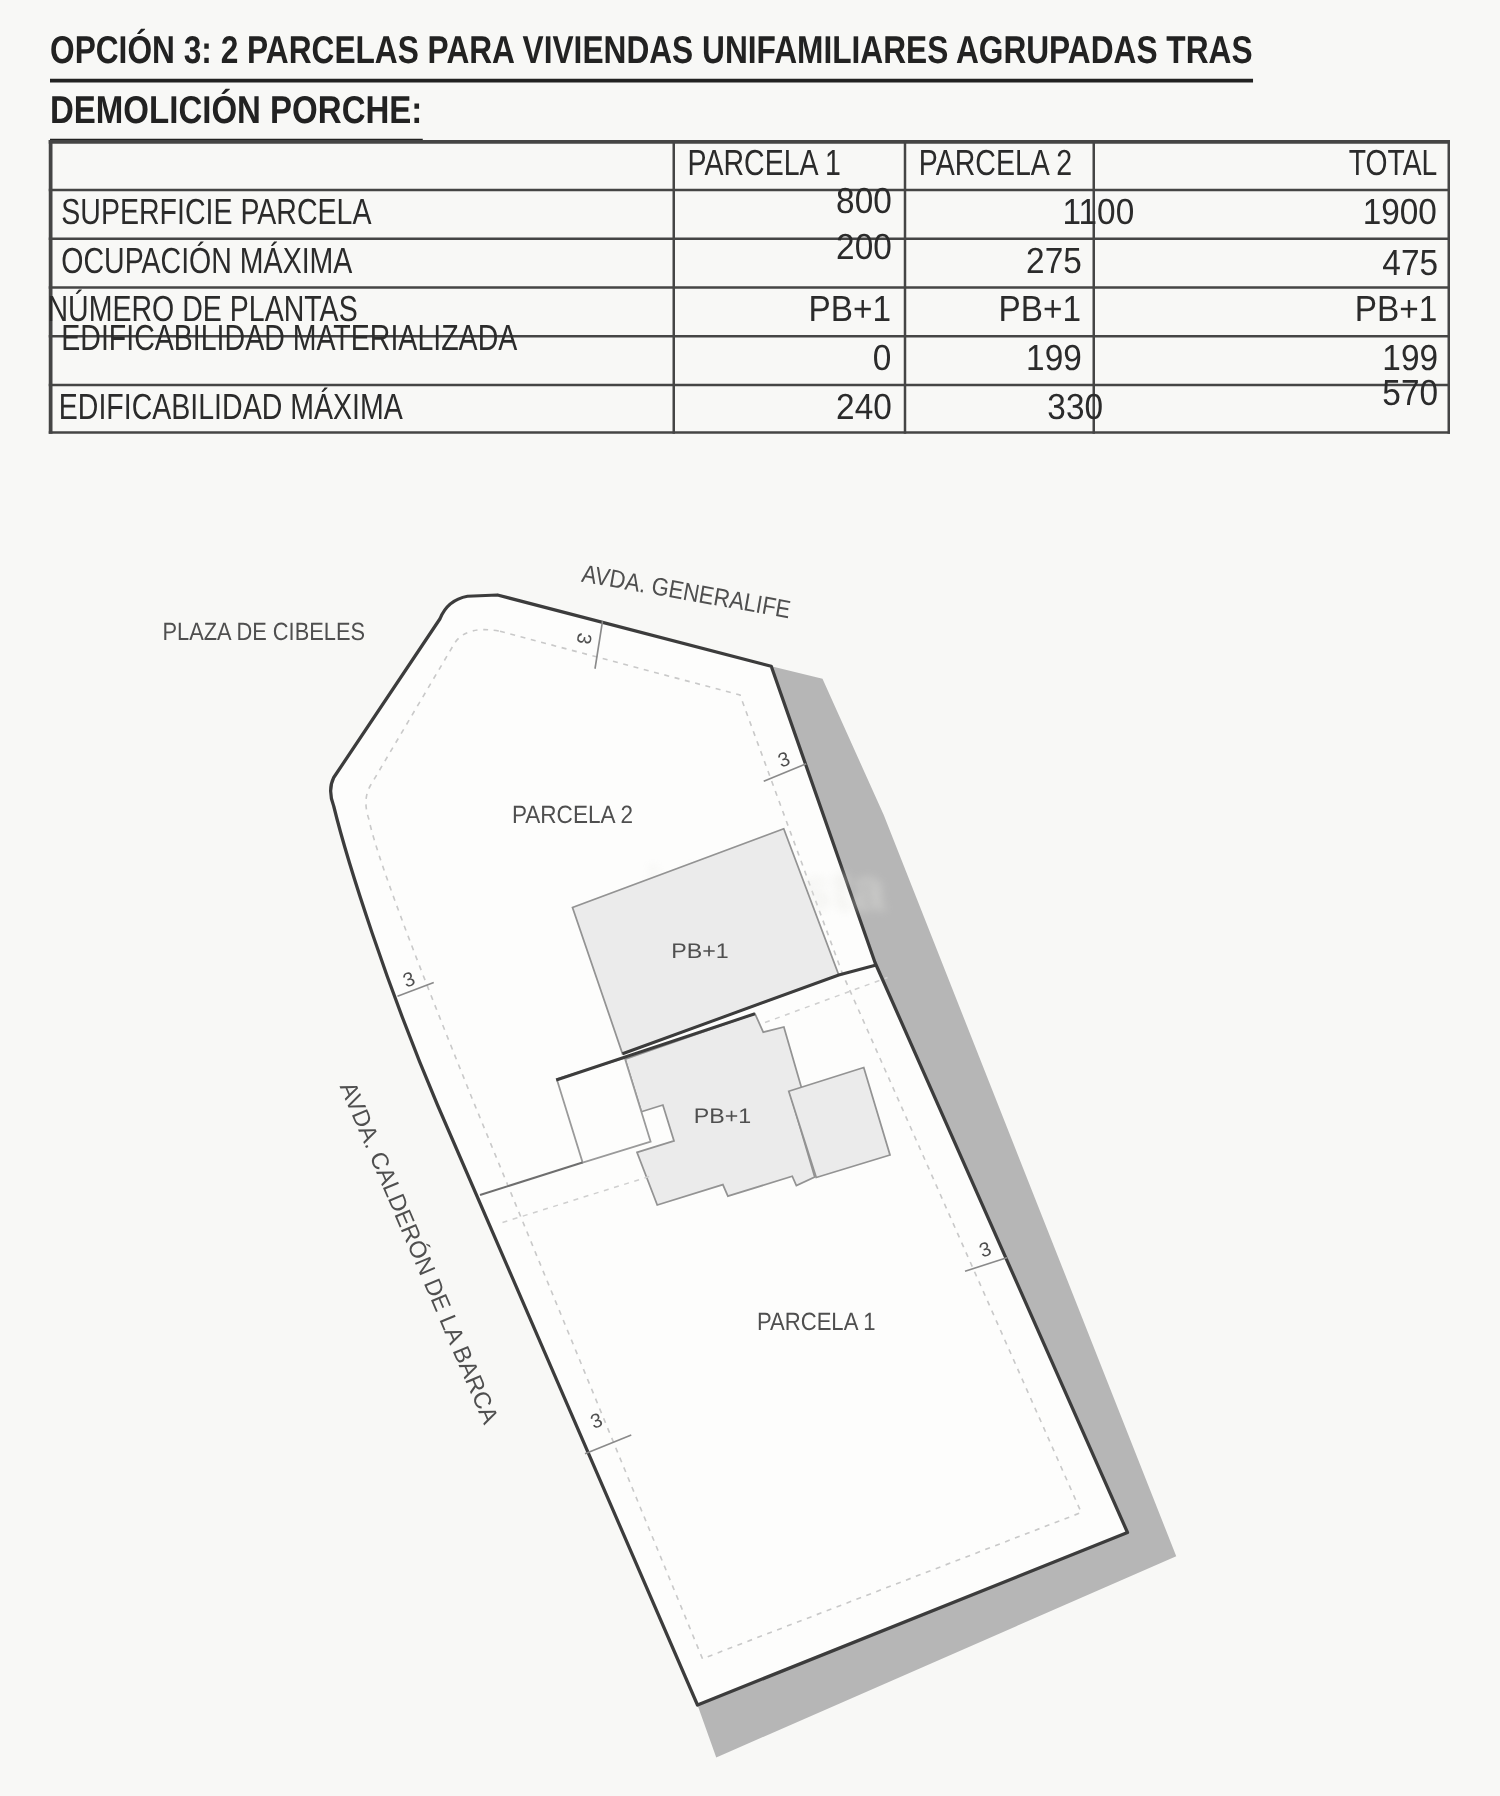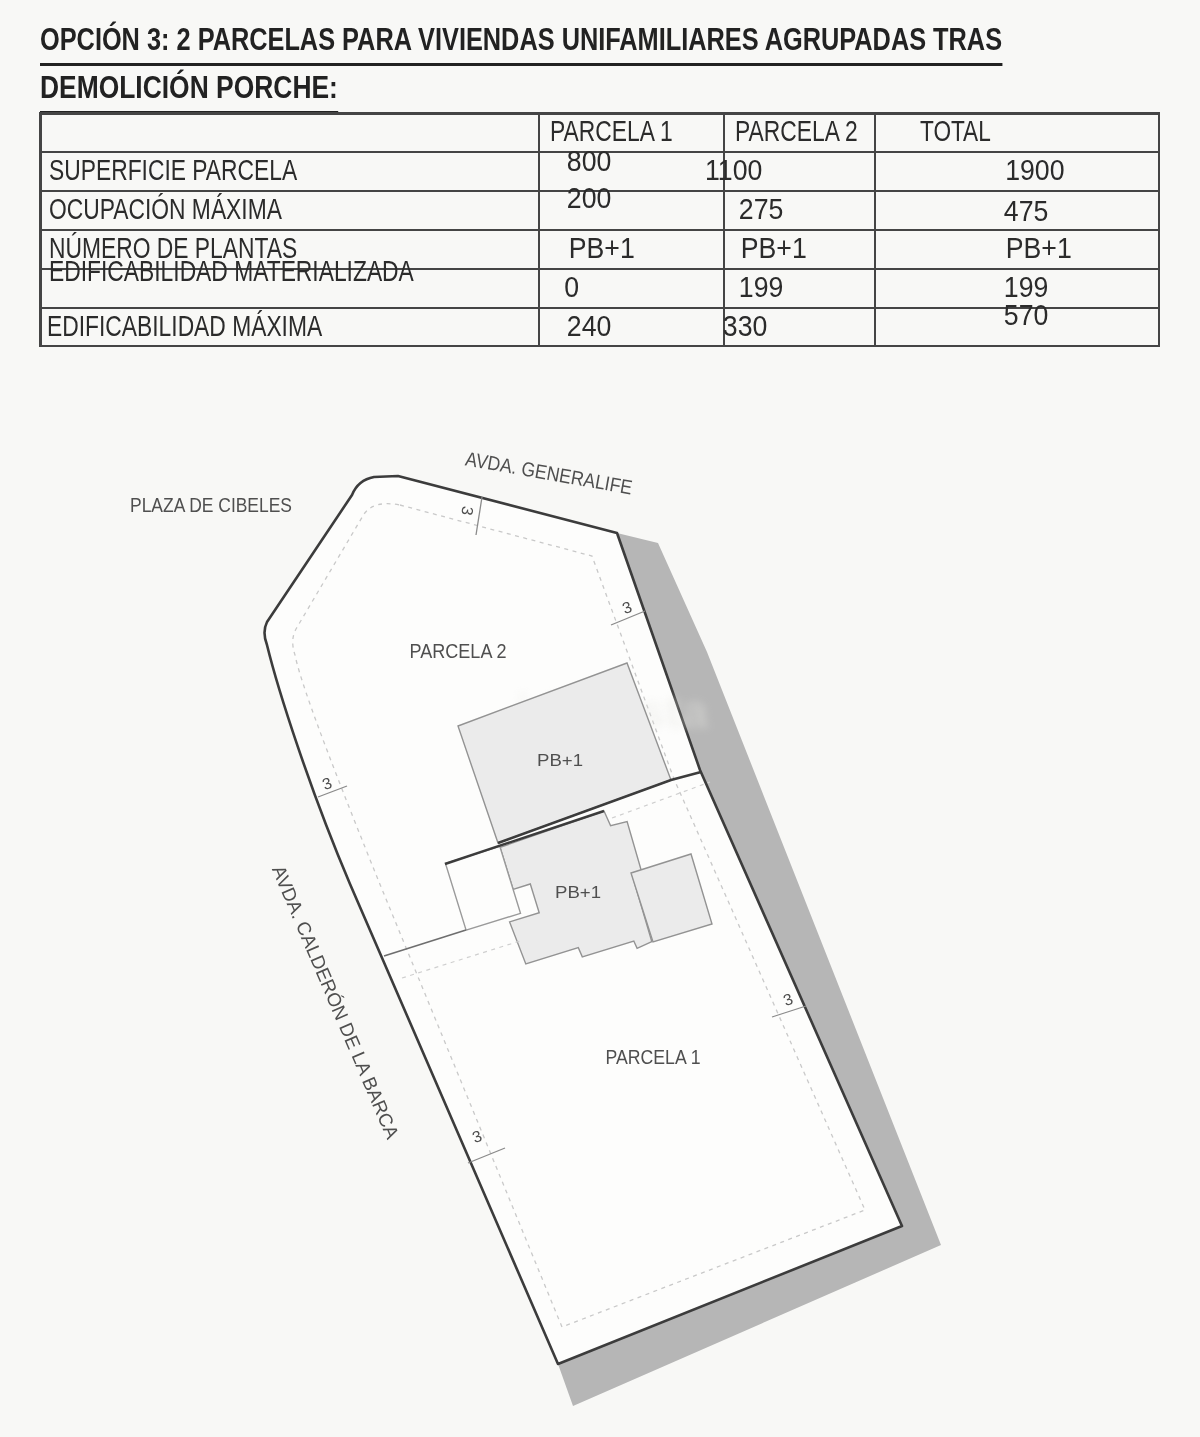--- a/index.html
+++ b/index.html
@@ -6,21 +6,21 @@
   body{width:1200px;height:1437px;background:#f8f8f6;font-family:"Liberation Sans",sans-serif;position:relative;overflow:hidden;}
   .title{position:absolute;left:40px;top:18px;font-weight:bold;color:#222;font-size:31px;line-height:44px;white-space:nowrap;}
   .title span{display:inline-block;transform-origin:left center;border-bottom:3px solid #222;padding-bottom:1px;}
   .t1{transform:scaleX(0.817);}
   .t2{transform:scaleX(0.852);}
   .ln{position:absolute;background:#454545;}
   .cell{position:absolute;font-size:29px;color:#2b2b2b;line-height:39px;height:39px;white-space:nowrap;}
   .cl{display:inline-block;transform:scaleX(0.787);transform-origin:left center;}
   .cr{display:inline-block;transform:scaleX(0.92);transform-origin:right center;}
   .ct{display:inline-block;transform:scaleX(0.78);transform-origin:right center;}
-  .ra{}
+  .ra{text-align:right;}
   svg{position:absolute;left:0;top:0;}
 </style>
 </head>
 <body>
 <div class="title"><span class="t1">OPCIÓN 3: 2 PARCELAS PARA VIVIENDAS UNIFAMILIARES AGRUPADAS TRAS</span><br><span class="t2">DEMOLICIÓN PORCHE:</span></div>
 
 <div class="ln" style="left:39px;top:112px;width:1121px;height:2.5px"></div>
 <div class="ln" style="left:39px;top:151px;width:1121px;height:2px"></div>
 <div class="ln" style="left:39px;top:190px;width:1121px;height:2px"></div>
 <div class="ln" style="left:39px;top:229px;width:1121px;height:2px"></div>
@@ -32,35 +32,35 @@
 <div class="ln" style="left:723px;top:112px;width:2px;height:235px"></div>
 <div class="ln" style="left:874px;top:112px;width:2px;height:235px"></div>
 <div class="ln" style="left:1157.5px;top:112px;width:2.5px;height:235px"></div>
 
 <div class="cell" style="left:550px;top:112px"><span class="cl">PARCELA 1</span></div>
 <div class="cell" style="left:735px;top:112px"><span class="cl">PARCELA 2</span></div>
 <div class="cell ra" style="left:900px;top:112px;width:250px"><span class="ct">TOTAL</span></div>
 
 <div class="cell" style="left:49px;top:151px"><span class="cl">SUPERFICIE PARCELA</span></div>
 <div class="cell" style="left:49px;top:190px"><span class="cl">OCUPACIÓN MÁXIMA</span></div>
-<div class="cell" style="left:49px;top:229px"><span class="cl">NÚMERO DE PLANTAS</span></div>
+<div class="cell" style="left:38px;top:229px"><span class="cl">NÚMERO DE PLANTAS</span></div>
 <div class="cell" style="left:49px;top:252px"><span class="cl">EDIFICABILIDAD MATERIALIZADA</span></div>
 <div class="cell" style="left:47px;top:307px"><span class="cl">EDIFICABILIDAD MÁXIMA</span></div>
 
 <div class="cell ra" style="left:563px;top:142px;width:150px"><span class="cr">800</span></div>
 <div class="cell ra" style="left:563px;top:179px;width:150px"><span class="cr">200</span></div>
 <div class="cell ra" style="left:563px;top:229px;width:150px"><span class="cr">PB+1</span></div>
 <div class="cell ra" style="left:563px;top:268px;width:150px"><span class="cr">0</span></div>
 <div class="cell ra" style="left:563px;top:307px;width:150px"><span class="cr">240</span></div>
 
-<div class="cell ra" style="left:700px;top:151px;width:130px"><span class="cr">1100</span></div>
+<div class="cell ra" style="left:777px;top:151px;width:130px"><span class="cr">1100</span></div>
 <div class="cell ra" style="left:735px;top:190px;width:130px"><span class="cr">275</span></div>
 <div class="cell ra" style="left:735px;top:229px;width:130px"><span class="cr">PB+1</span></div>
 <div class="cell ra" style="left:735px;top:268px;width:130px"><span class="cr">199</span></div>
-<div class="cell ra" style="left:719px;top:307px;width:130px"><span class="cr">330</span></div>
+<div class="cell ra" style="left:752px;top:307px;width:130px"><span class="cr">330</span></div>
 
 <div class="cell ra" style="left:1000px;top:151px;width:150px"><span class="cr">1900</span></div>
 <div class="cell ra" style="left:1000px;top:192px;width:150px"><span class="cr">475</span></div>
 <div class="cell ra" style="left:1000px;top:229px;width:150px"><span class="cr">PB+1</span></div>
 <div class="cell ra" style="left:1000px;top:268px;width:150px"><span class="cr">199</span></div>
 <div class="cell ra" style="left:1000px;top:296px;width:150px"><span class="cr">570</span></div>
 
 <svg width="1200" height="1437" viewBox="0 0 1200 1437">
   <defs>
       <filter id="wblur" x="-20%" y="-20%" width="140%" height="140%">

